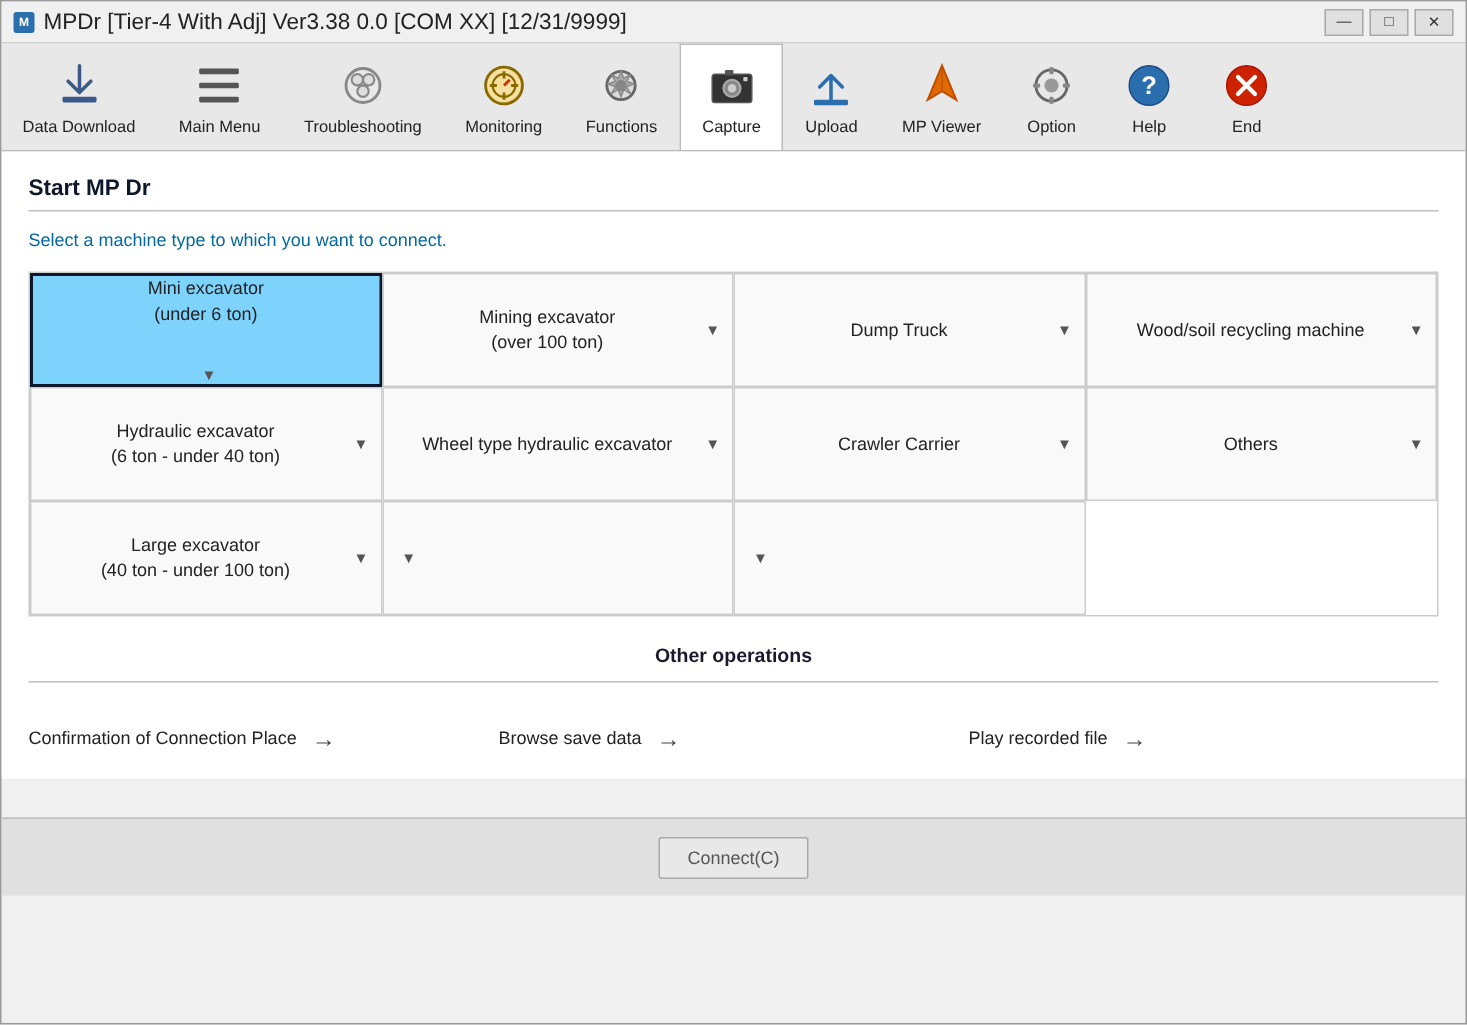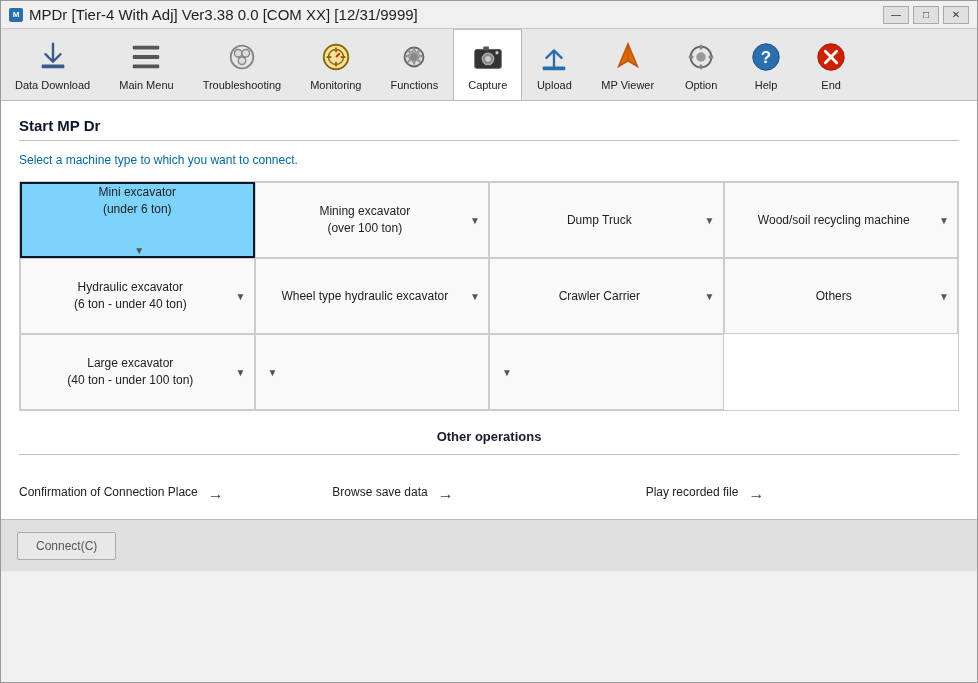--- a/index.html
+++ b/index.html
@@ -175,23 +175,24 @@
     .op-arrow {
       font-size: 16px;
       color: #444;
     }
     
     #bottom-bar {
       background: #e0e0e0;
       height: 52px;
       display: flex;
       align-items: center;
-      justify-content: flex-start;
+      justify-content: center;
       padding: 0 16px;
       border-top: 1px solid #bbb;
+      margin-top: 26px;
     }
     #connect-btn {
       background: #e8e8e8;
       border: 1px solid #aaa;
       padding: 6px 18px;
       font-size: 12px;
       cursor: pointer;
       color: #555;
       border-radius: 2px;
     }

